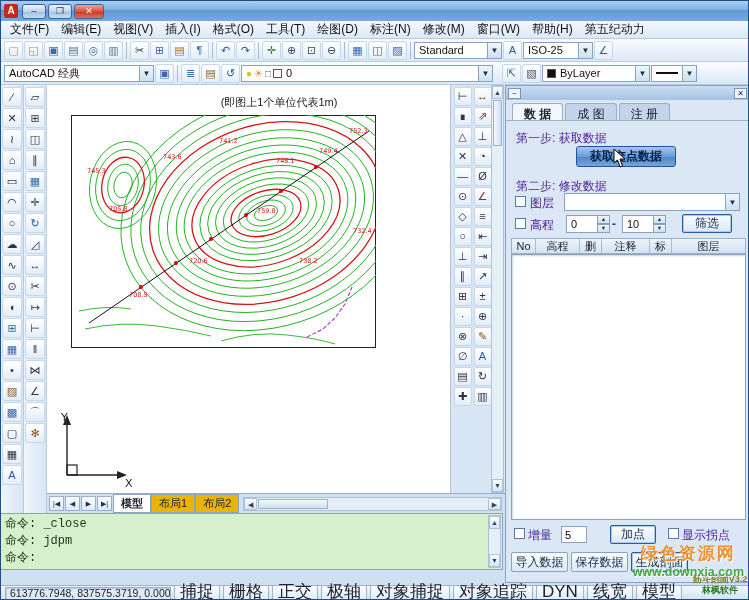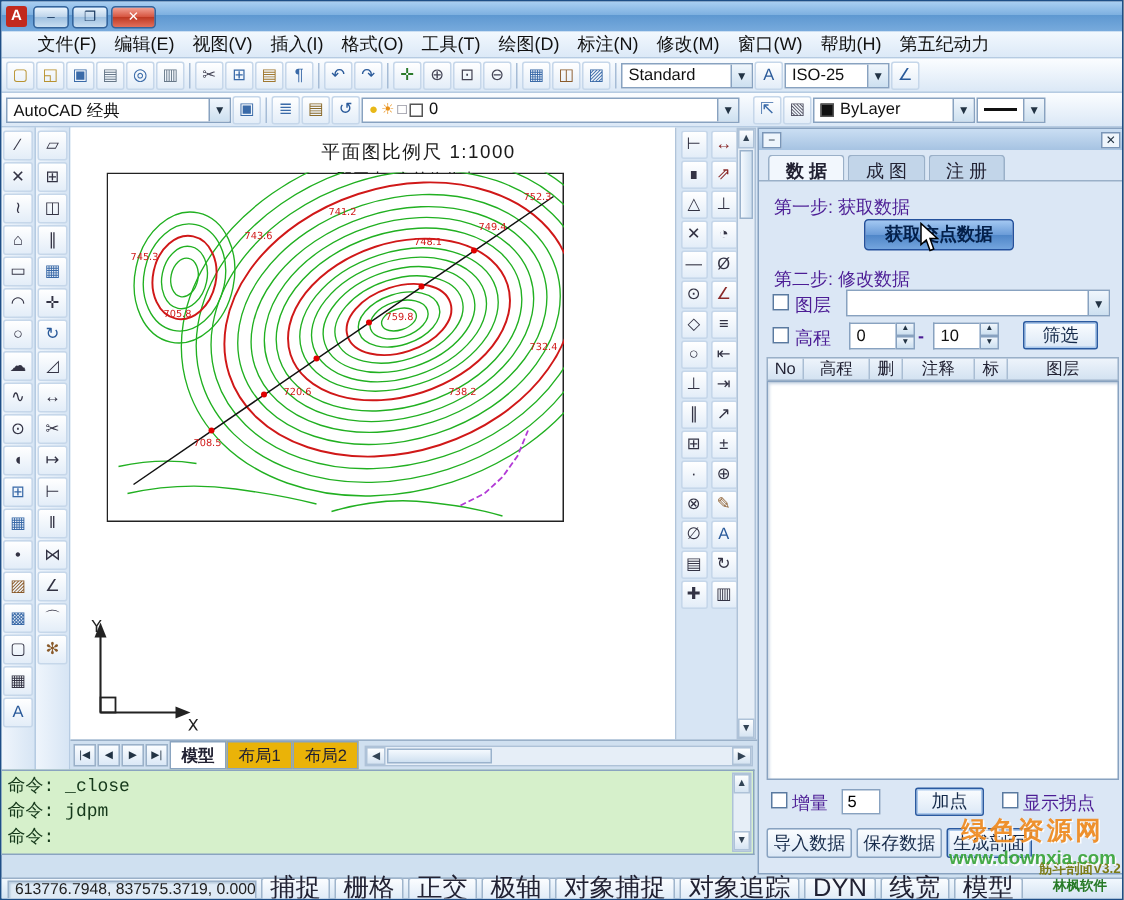--- a/index.html
+++ b/index.html
@@ -11,21 +11,21 @@
 .titlebar{position:absolute;left:0;top:0;right:0;height:20px;display:flex;align-items:center;gap:4px;padding:0 3px;
  background:linear-gradient(#aacff2,#7db0e0 45%,#5e98d1 46%,#78abdd)}
 .app-icon{width:14px;height:14px;background:#c2291d;color:#fff;font-weight:bold;font-size:10px;line-height:14px;text-align:center;border-radius:2px;flex:0 0 auto}
 .title-text{flex:1;font-weight:bold;font-size:11.5px;color:#0b2a56;white-space:nowrap;overflow:hidden}
 .winbtns{display:flex;gap:2px}
 .winbtn{width:24px;height:15px;border:1px solid #35659c;border-radius:3px;font-size:9px;line-height:12px;text-align:center;color:#17375f;
  background:linear-gradient(#ecf5fd,#bcd3ea 50%,#9fc0e0 51%,#c8def1)}
 .winbtn.close{width:30px;color:#fff;background:linear-gradient(#f3a295,#d5523d 50%,#bf3a24 51%,#e2705c)}
 
 
-.menubar{position:absolute;left:0;top:20px;right:0;height:18px;background:linear-gradient(#f2f8fe,#dcE9f7);border-bottom:1px solid #b6cbe2;display:flex;align-items:center;padding-left:18px}
+.menubar{position:absolute;left:0;top:20px;right:0;height:18px;background:linear-gradient(#f2f8fe,#dcE9f7);border-bottom:1px solid #b6cbe2;display:flex;align-items:center;padding-left:3px}
 .menu-item{padding:1px 6px;font-size:12px;white-space:nowrap}
 
 
 .tb{position:absolute;left:0;right:0;display:flex;align-items:center;gap:1px;padding:1px 3px;background:linear-gradient(#fbfdff,#dbe8f6);border-bottom:1px solid #b6cbe2}
 #tb1{top:38px;height:23px}
 #tb2{top:61px;height:23px}
 .icon-btn{width:19px;height:19px;flex:0 0 auto;display:inline-flex;align-items:center;justify-content:center;border:1px solid #c6d7ea;border-radius:2px;background:linear-gradient(#fff,#e3edf8)}
 .glyph{font-size:11px;line-height:1;color:#334}
 .tb-sep{width:1px;height:17px;background:#a6bcd6;margin:0 2px;flex:0 0 auto}
 .combo{height:17px;background:#fff;border:1px solid #88a2c0;display:flex;align-items:center;font-size:11px;padding-left:4px;flex:0 0 auto;overflow:hidden}
@@ -399,21 +399,20 @@
         <span class="glyph">⌒</span>
       </span>
       <span class="icon-btn">
         <span class="glyph" style="color: rgb(138, 90, 42);">✻</span>
       </span>
     </div>
 
   <div id="canvas-region">
     <div id="surface">
       <div id="scale-text">
-        <div class="l1">平面图比例尺   1:1000</div>
         <div class="l2">(即图上1个单位代表1m)</div>
       </div>
 
       <svg id="map-svg" width="305" height="233" viewBox="0 0 305 233">
         <rect x="0.5" y="0.5" width="304" height="232" fill="#ffffff" stroke="#222" stroke-width="1"></rect>
         <g stroke="#21b021" fill="none" stroke-width="0.9">
           <g transform="translate(195,98) rotate(-18)">
             <ellipse rx="12" ry="7"></ellipse>
               <ellipse rx="20" ry="12"></ellipse>
               <ellipse rx="28" ry="17"></ellipse>

